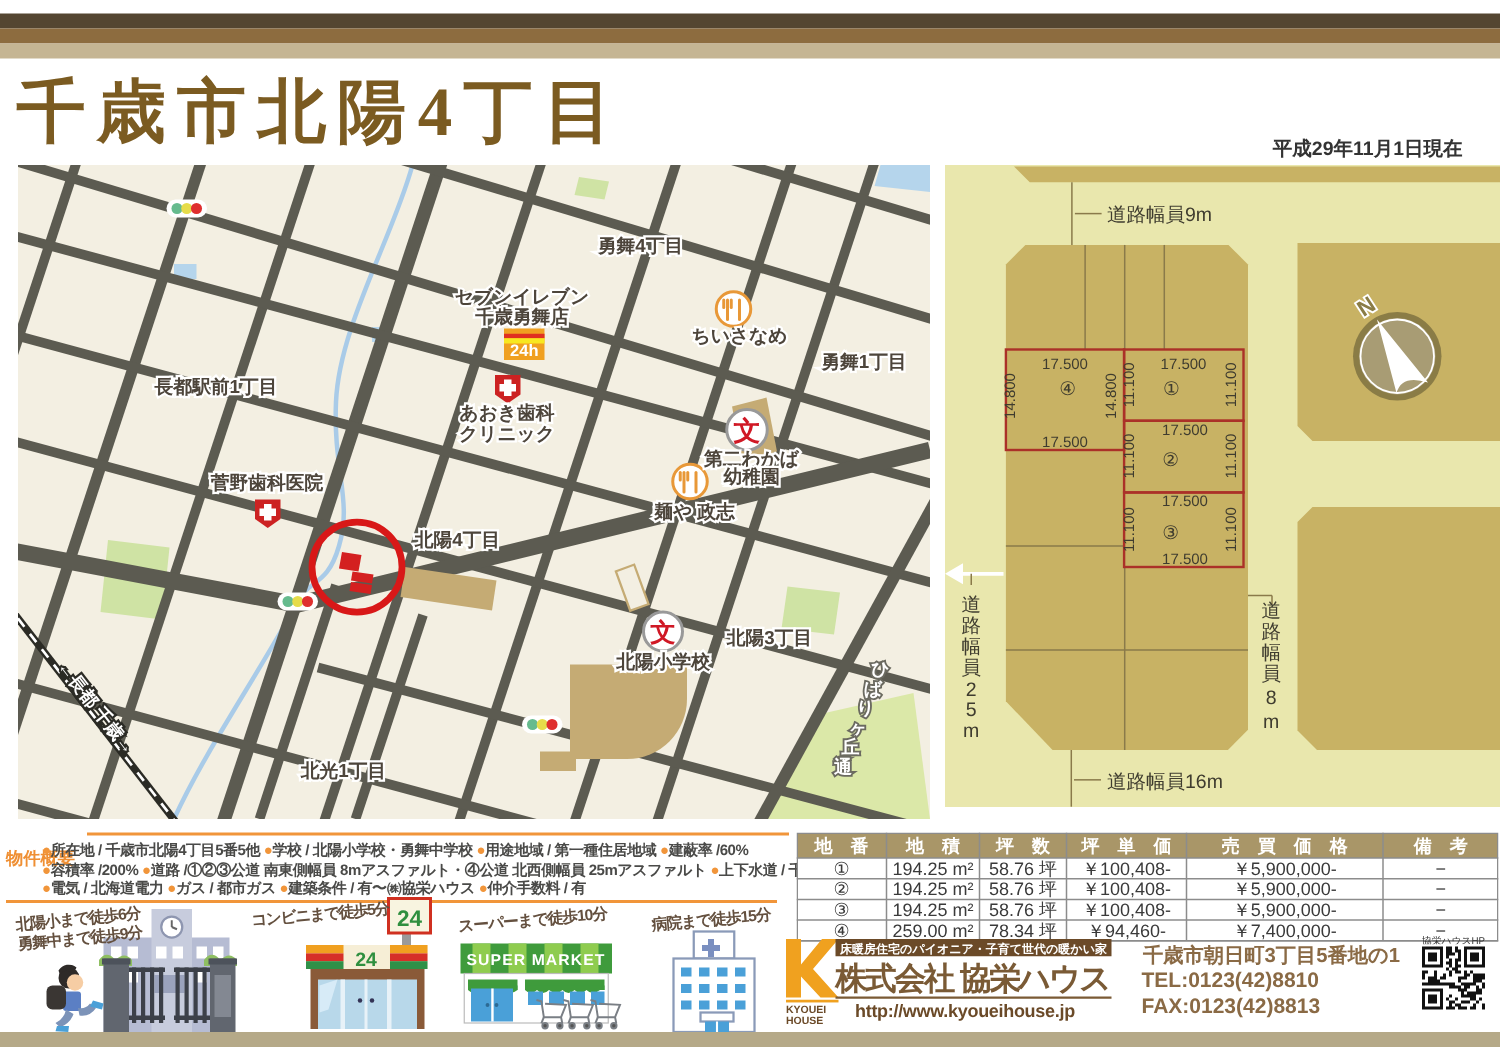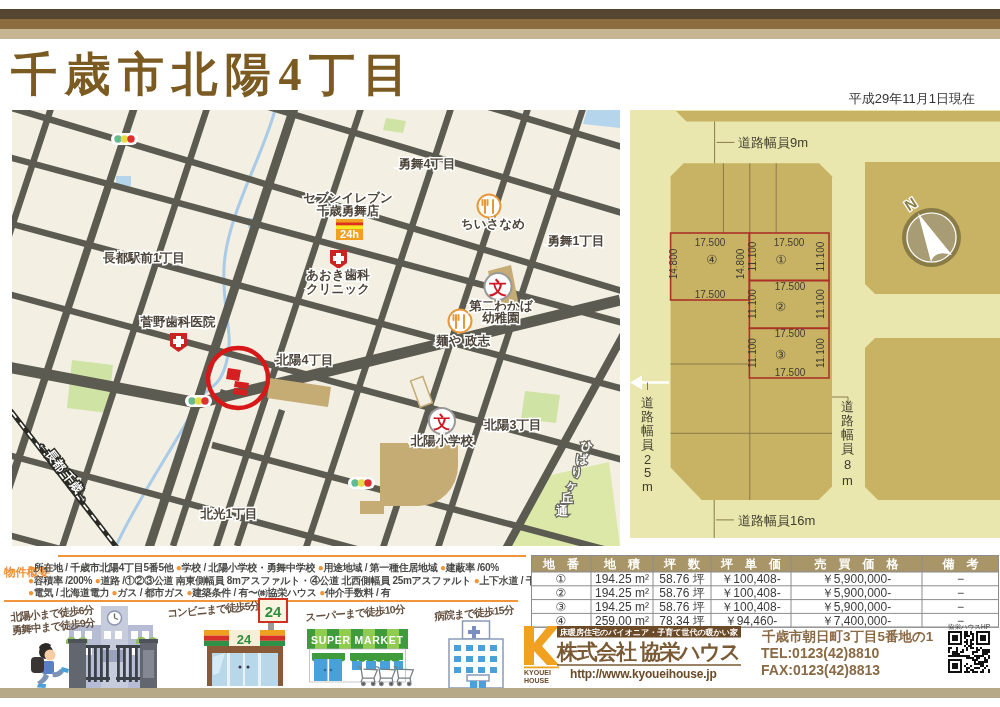--- a/index.html
+++ b/index.html
@@ -10,21 +10,21 @@
 </head>
 <body>
 
   <div class="abs" style="left:0;top:9px;width:1000px;height:10px;background:#544631;"></div>
   <div class="abs" style="left:0;top:19px;width:1000px;height:10px;background:#8d6c3f;"></div>
   <div class="abs" style="left:0;top:29px;width:1000px;height:10px;background:#c5b593;"></div>
 
   <div class="abs" style="left:11px;top:44px;font-family:'Liberation Serif',serif;font-weight:bold;
        font-size:46px;color:#7b5b21;letter-spacing:7.5px;">千歳市北陽4丁目</div>
 
-  <div class="abs" style="right:25px;top:90px;font-size:13px;color:#333;font-weight:normal;margin-left:20px;">平成29年11月1日現在</div>
+  <div class="abs" style="right:25px;top:90px;font-size:13px;color:#333;font-weight:bold;margin-left:20px;">平成29年11月1日現在</div>
 
   <div class="abs" id="map" style="left:12px;top:110px;width:608px;height:436px;">
   <svg width="608" height="436" viewBox="0 0 608 436">
     <defs>
       <clipPath id="mclip">
           <rect x="0" y="0" width="608" height="436"></rect>
         </clipPath>
     </defs>
     <g clip-path="url(#mclip)">
       <rect x="0" y="0" width="608" height="436" fill="#f3efe2"></rect>

